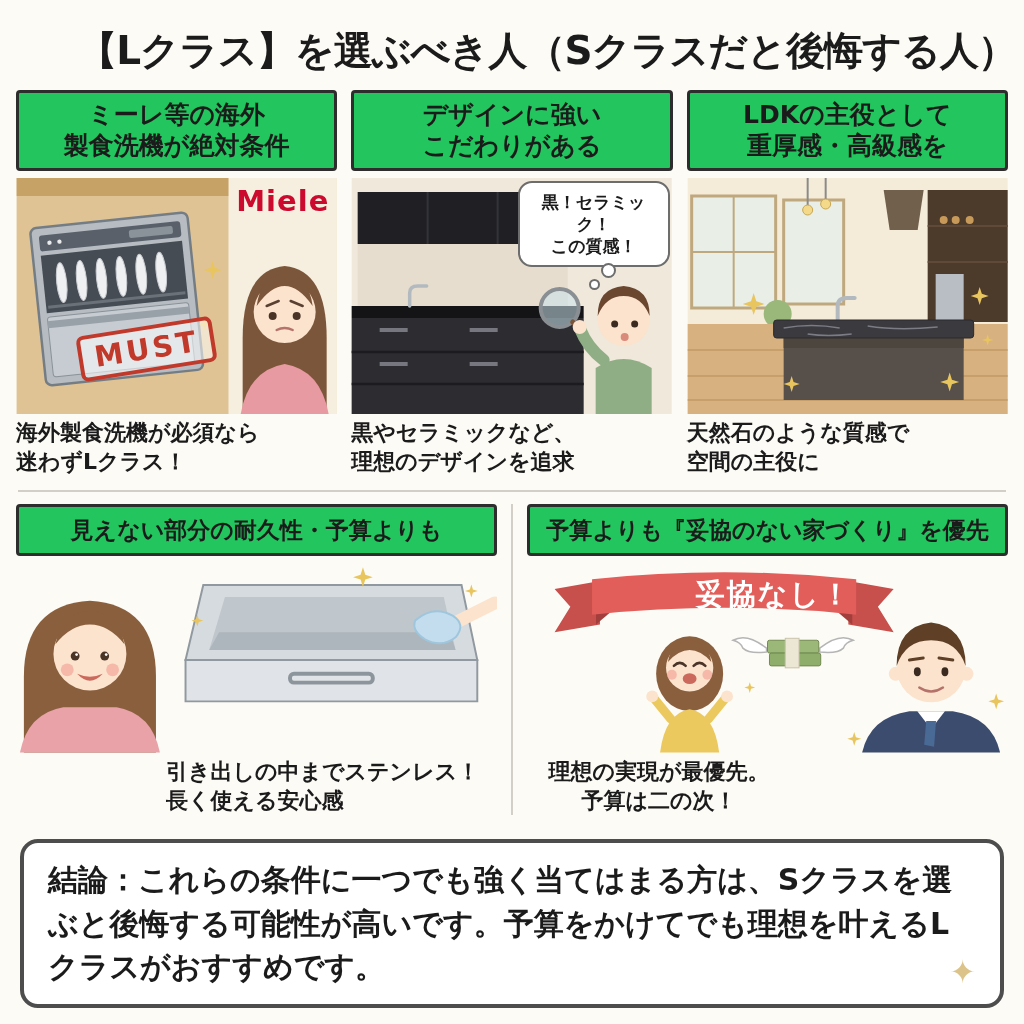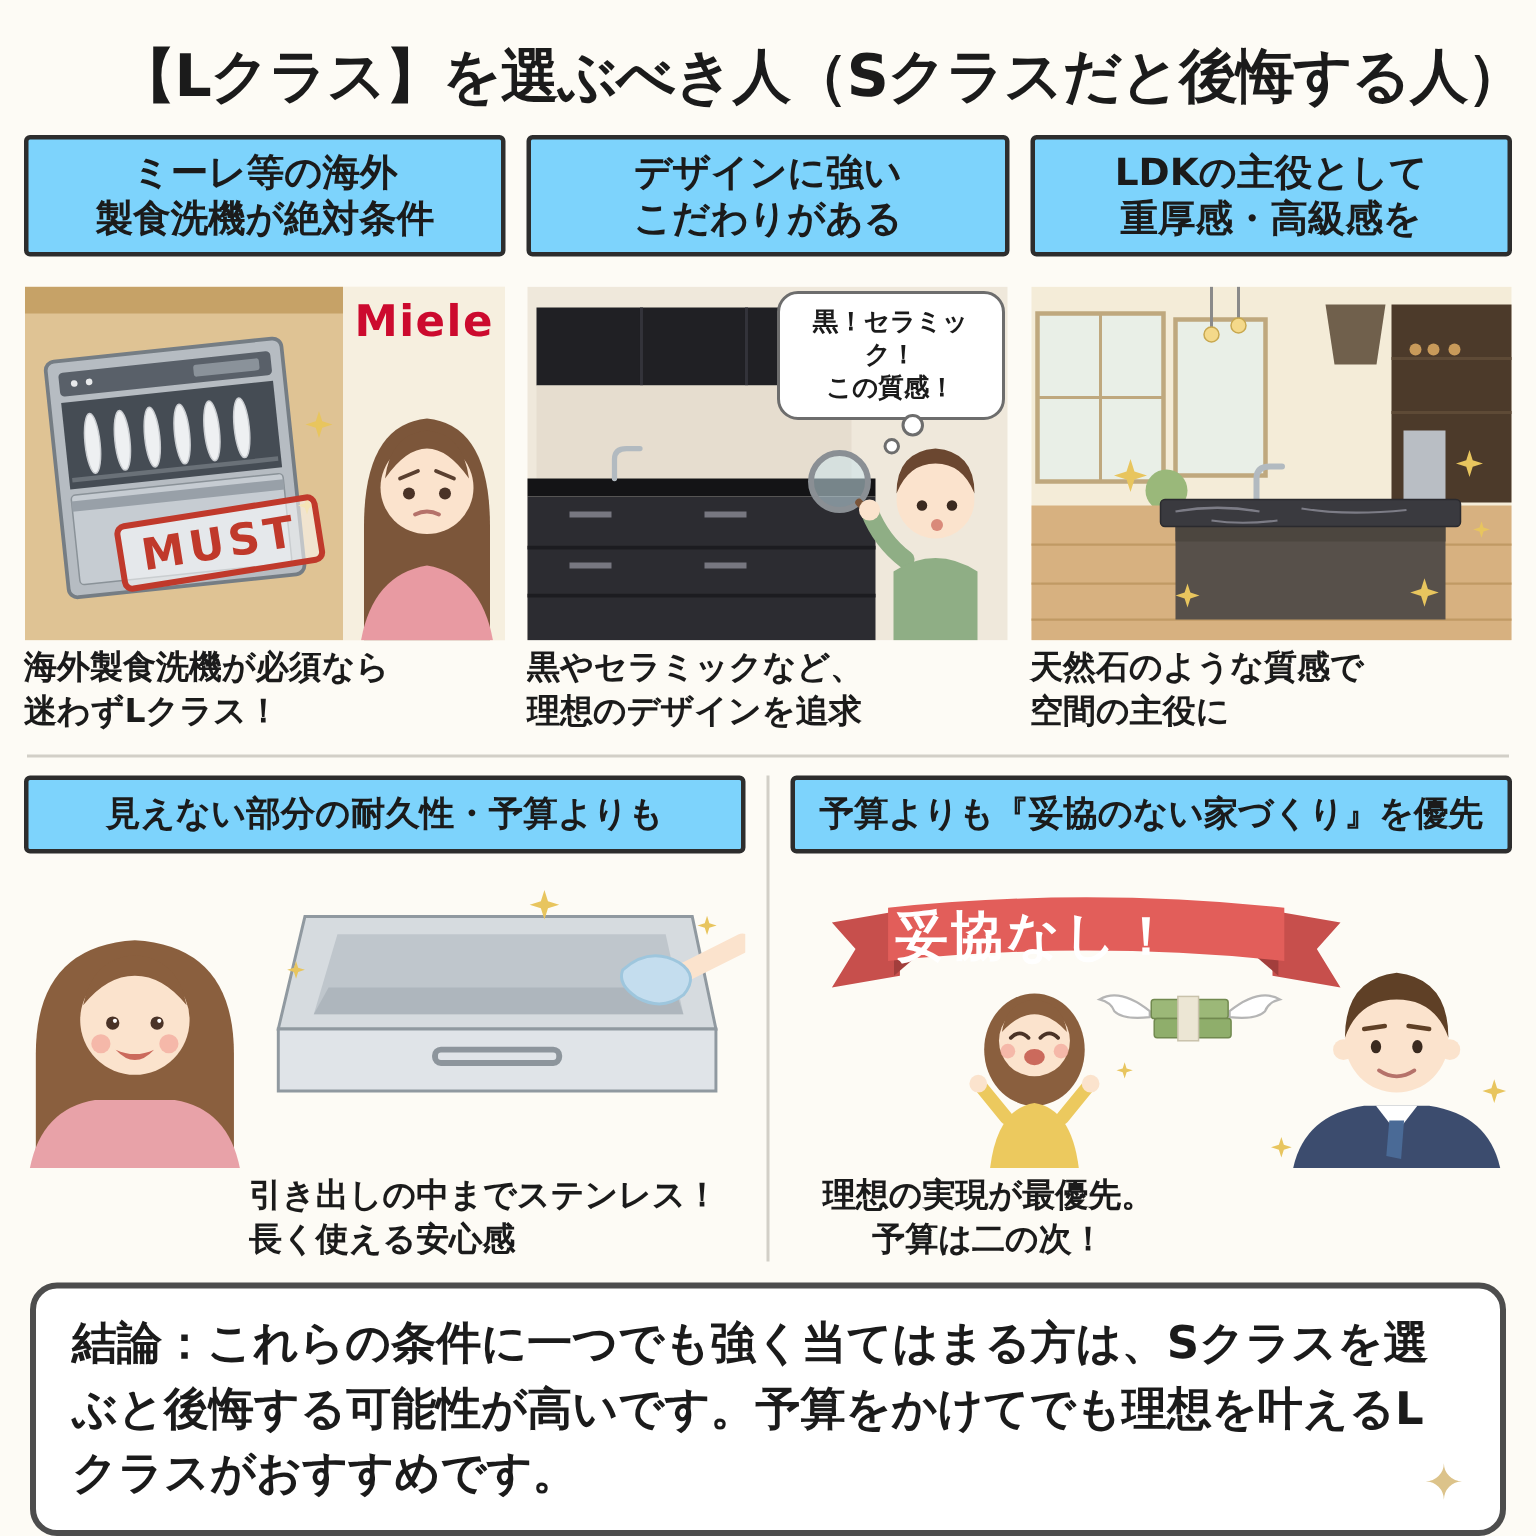--- a/index.html
+++ b/index.html
@@ -13,32 +13,32 @@
   .title{
     text-align:right;
     font-size:39px;
     font-weight:800;
     letter-spacing:-1px;
     padding:24px 8px 12px;
   }
   .row{display:flex;padding:0 16px;gap:14px}
   .panel{flex:1;display:flex;flex-direction:column;min-width:0}
   .header-box{
-    background:#7dd3fc;
+    background:#22c55e;
     border:3px solid #2d2d2d;
     border-radius:4px;
     font-weight:bold;
     font-size:25px;
     line-height:1.22;
     text-align:center;
     padding:7px 4px;
     white-space:pre-line;
   }
   .row-bottom .header-box{font-size:23px;padding:9px 4px}
-  .illust{position:relative;width:100%;height:236px;margin:20px 0 4px;overflow:hidden}
+  .illust{position:relative;width:100%;height:236px;margin:7px 0 4px;overflow:hidden}
   .row-bottom .illust{height:190px}
   .illust svg{display:block;width:100%;height:100%}
   .caption{
     font-weight:bold;
     font-size:22px;
     line-height:1.32;
     text-align:left;
     white-space:pre-line;
   }
   .caption-offset-right{padding-left:150px}
@@ -66,24 +66,24 @@
   .bubble::after{
     content:"";position:absolute;bottom:-13px;right:52px;
     width:11px;height:11px;border:2px solid #6d6d6d;border-radius:50%;background:#fff;
   }
   .bubble::before{
     content:"";position:absolute;bottom:-25px;right:68px;
     width:7px;height:7px;border:2px solid #6d6d6d;border-radius:50%;background:#fff;
   }
   .banner-text{
     position:absolute;top:12px;left:70px;width:255px;
-    text-align:left;color:#fff;font-weight:800;font-size:35px;letter-spacing:2px;
+    text-align:right;color:#fff;font-weight:800;font-size:29px;letter-spacing:2px;
   }
   .conclusion{
-    margin:14px 20px 0;
+    margin:24px 20px 0;
     border:4px solid #4d4d4d;border-radius:18px;background:#ffffff;
     padding:15px 24px;
     font-size:30px;font-weight:bold;line-height:1.45;
     position:relative;
   }
   .spark-br{position:absolute;right:24px;bottom:8px;color:#dcc38a;font-size:32px}
 </style>
 </head>
 <body>
 

